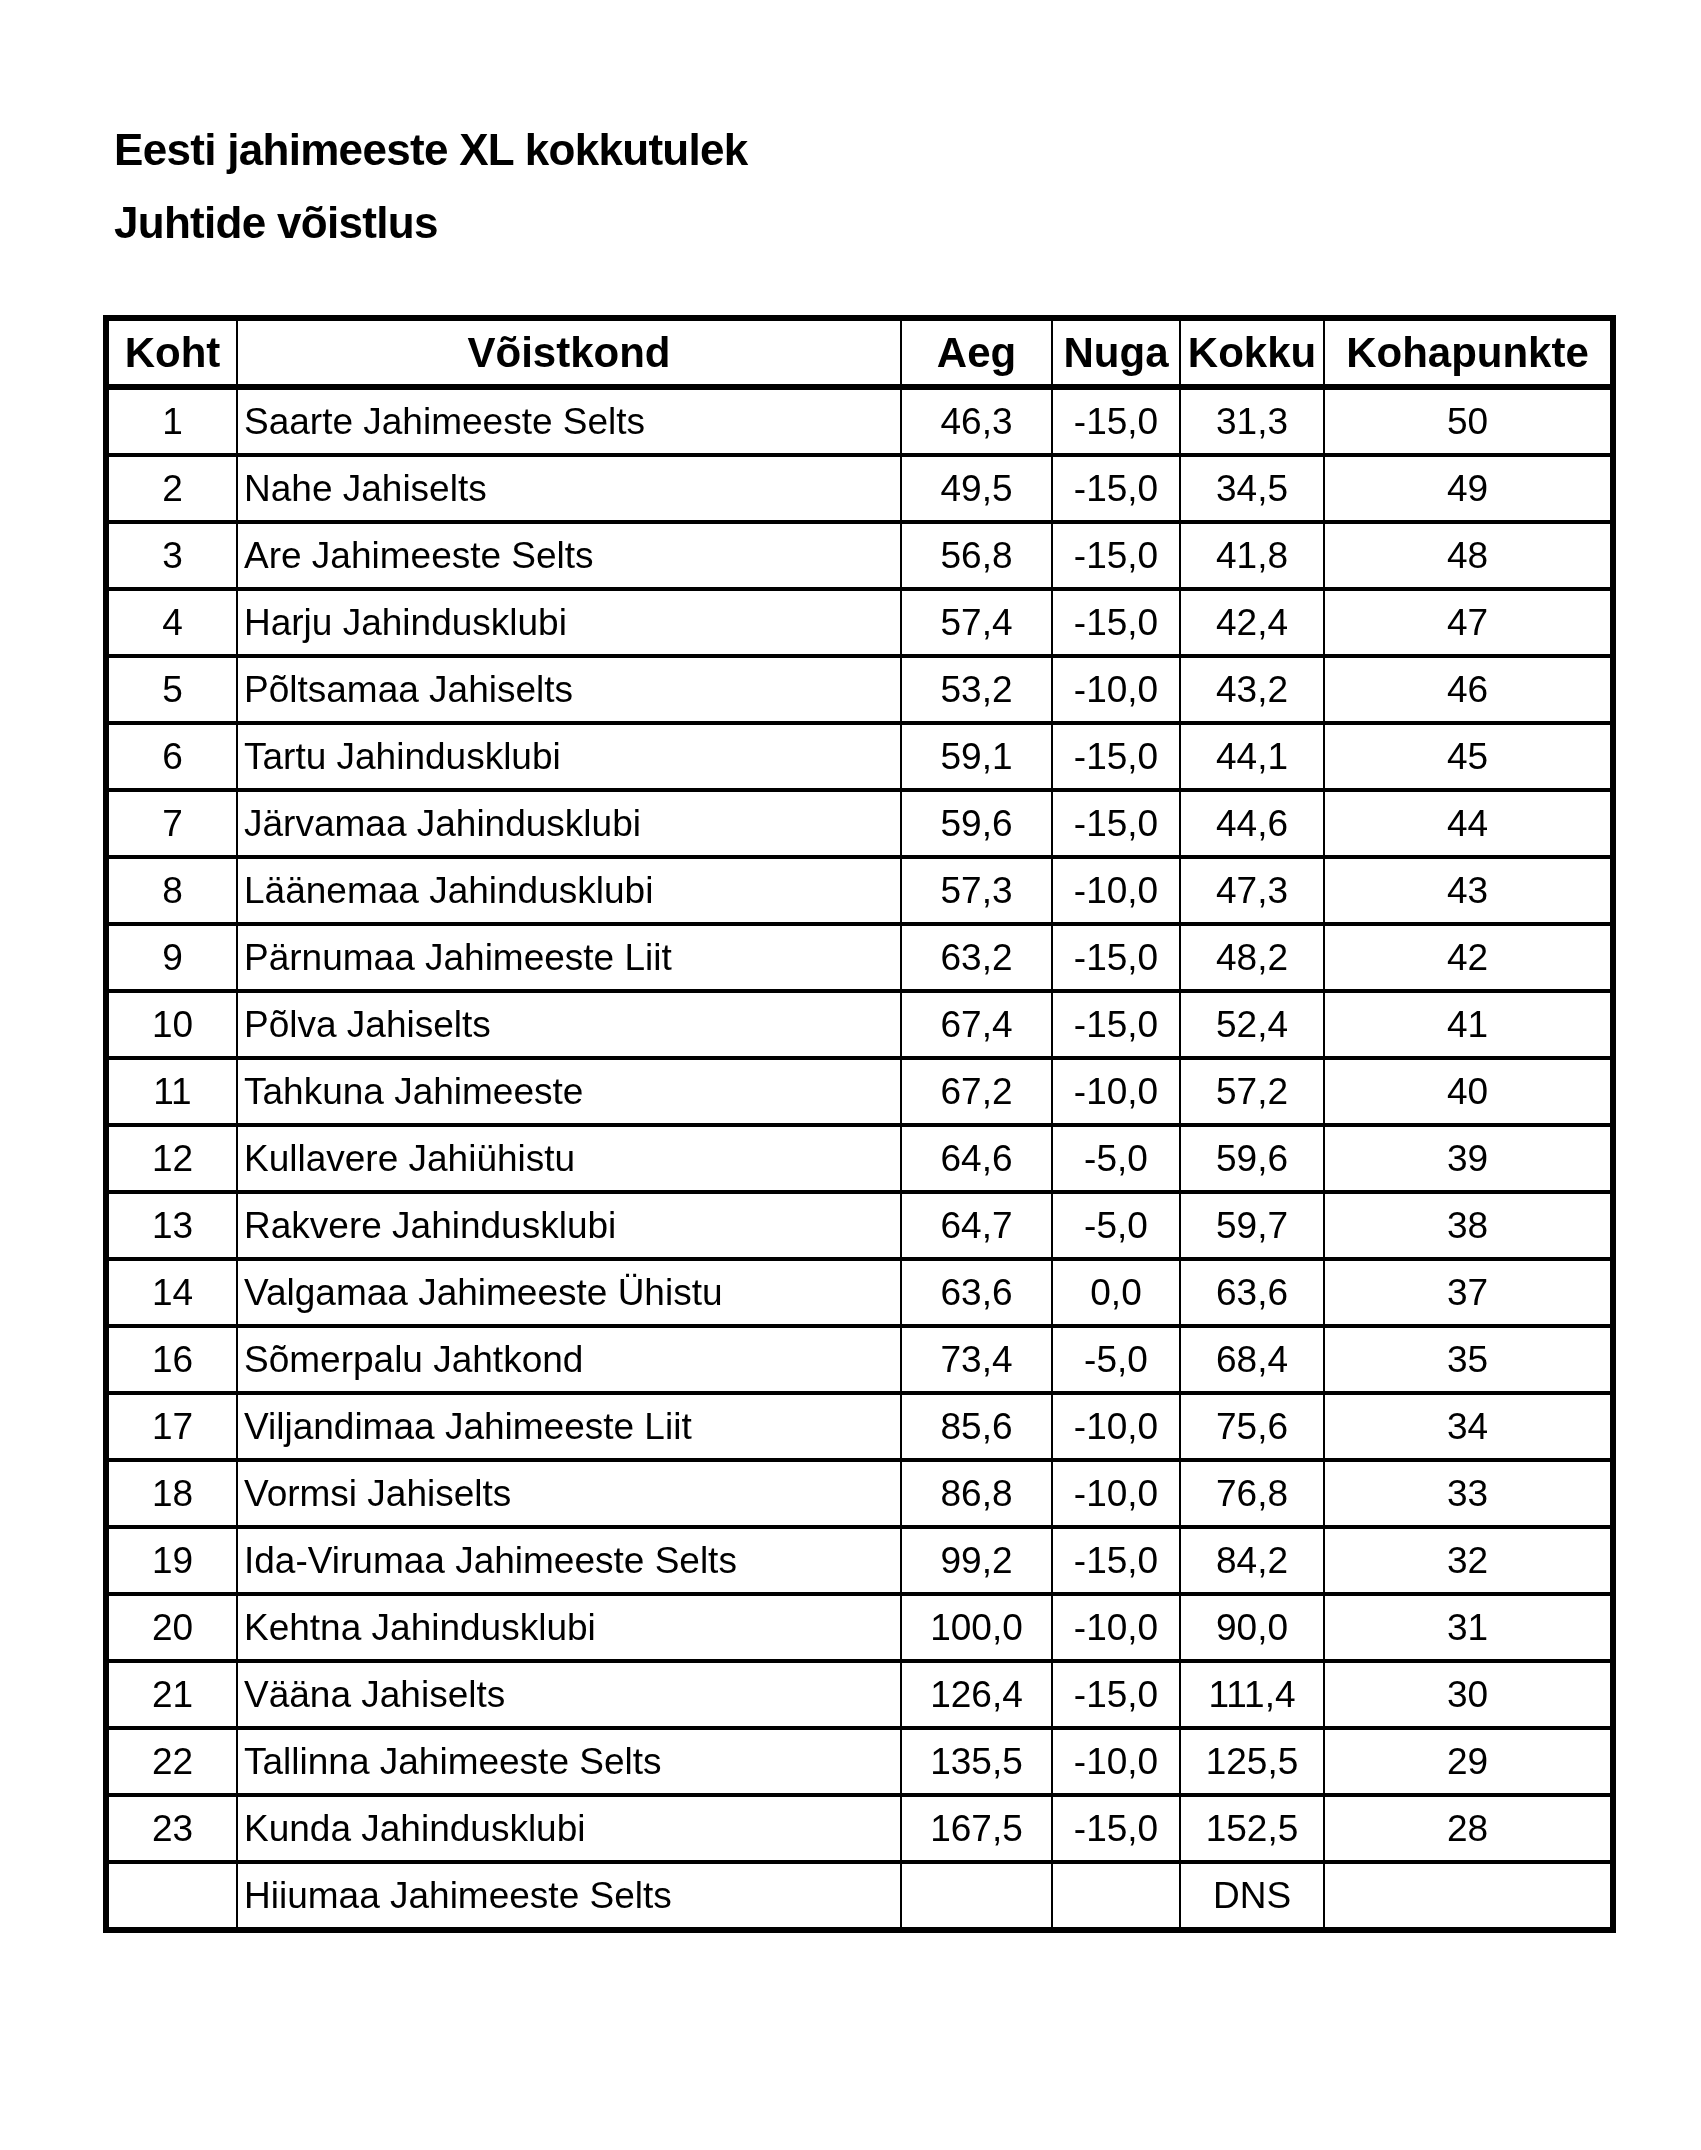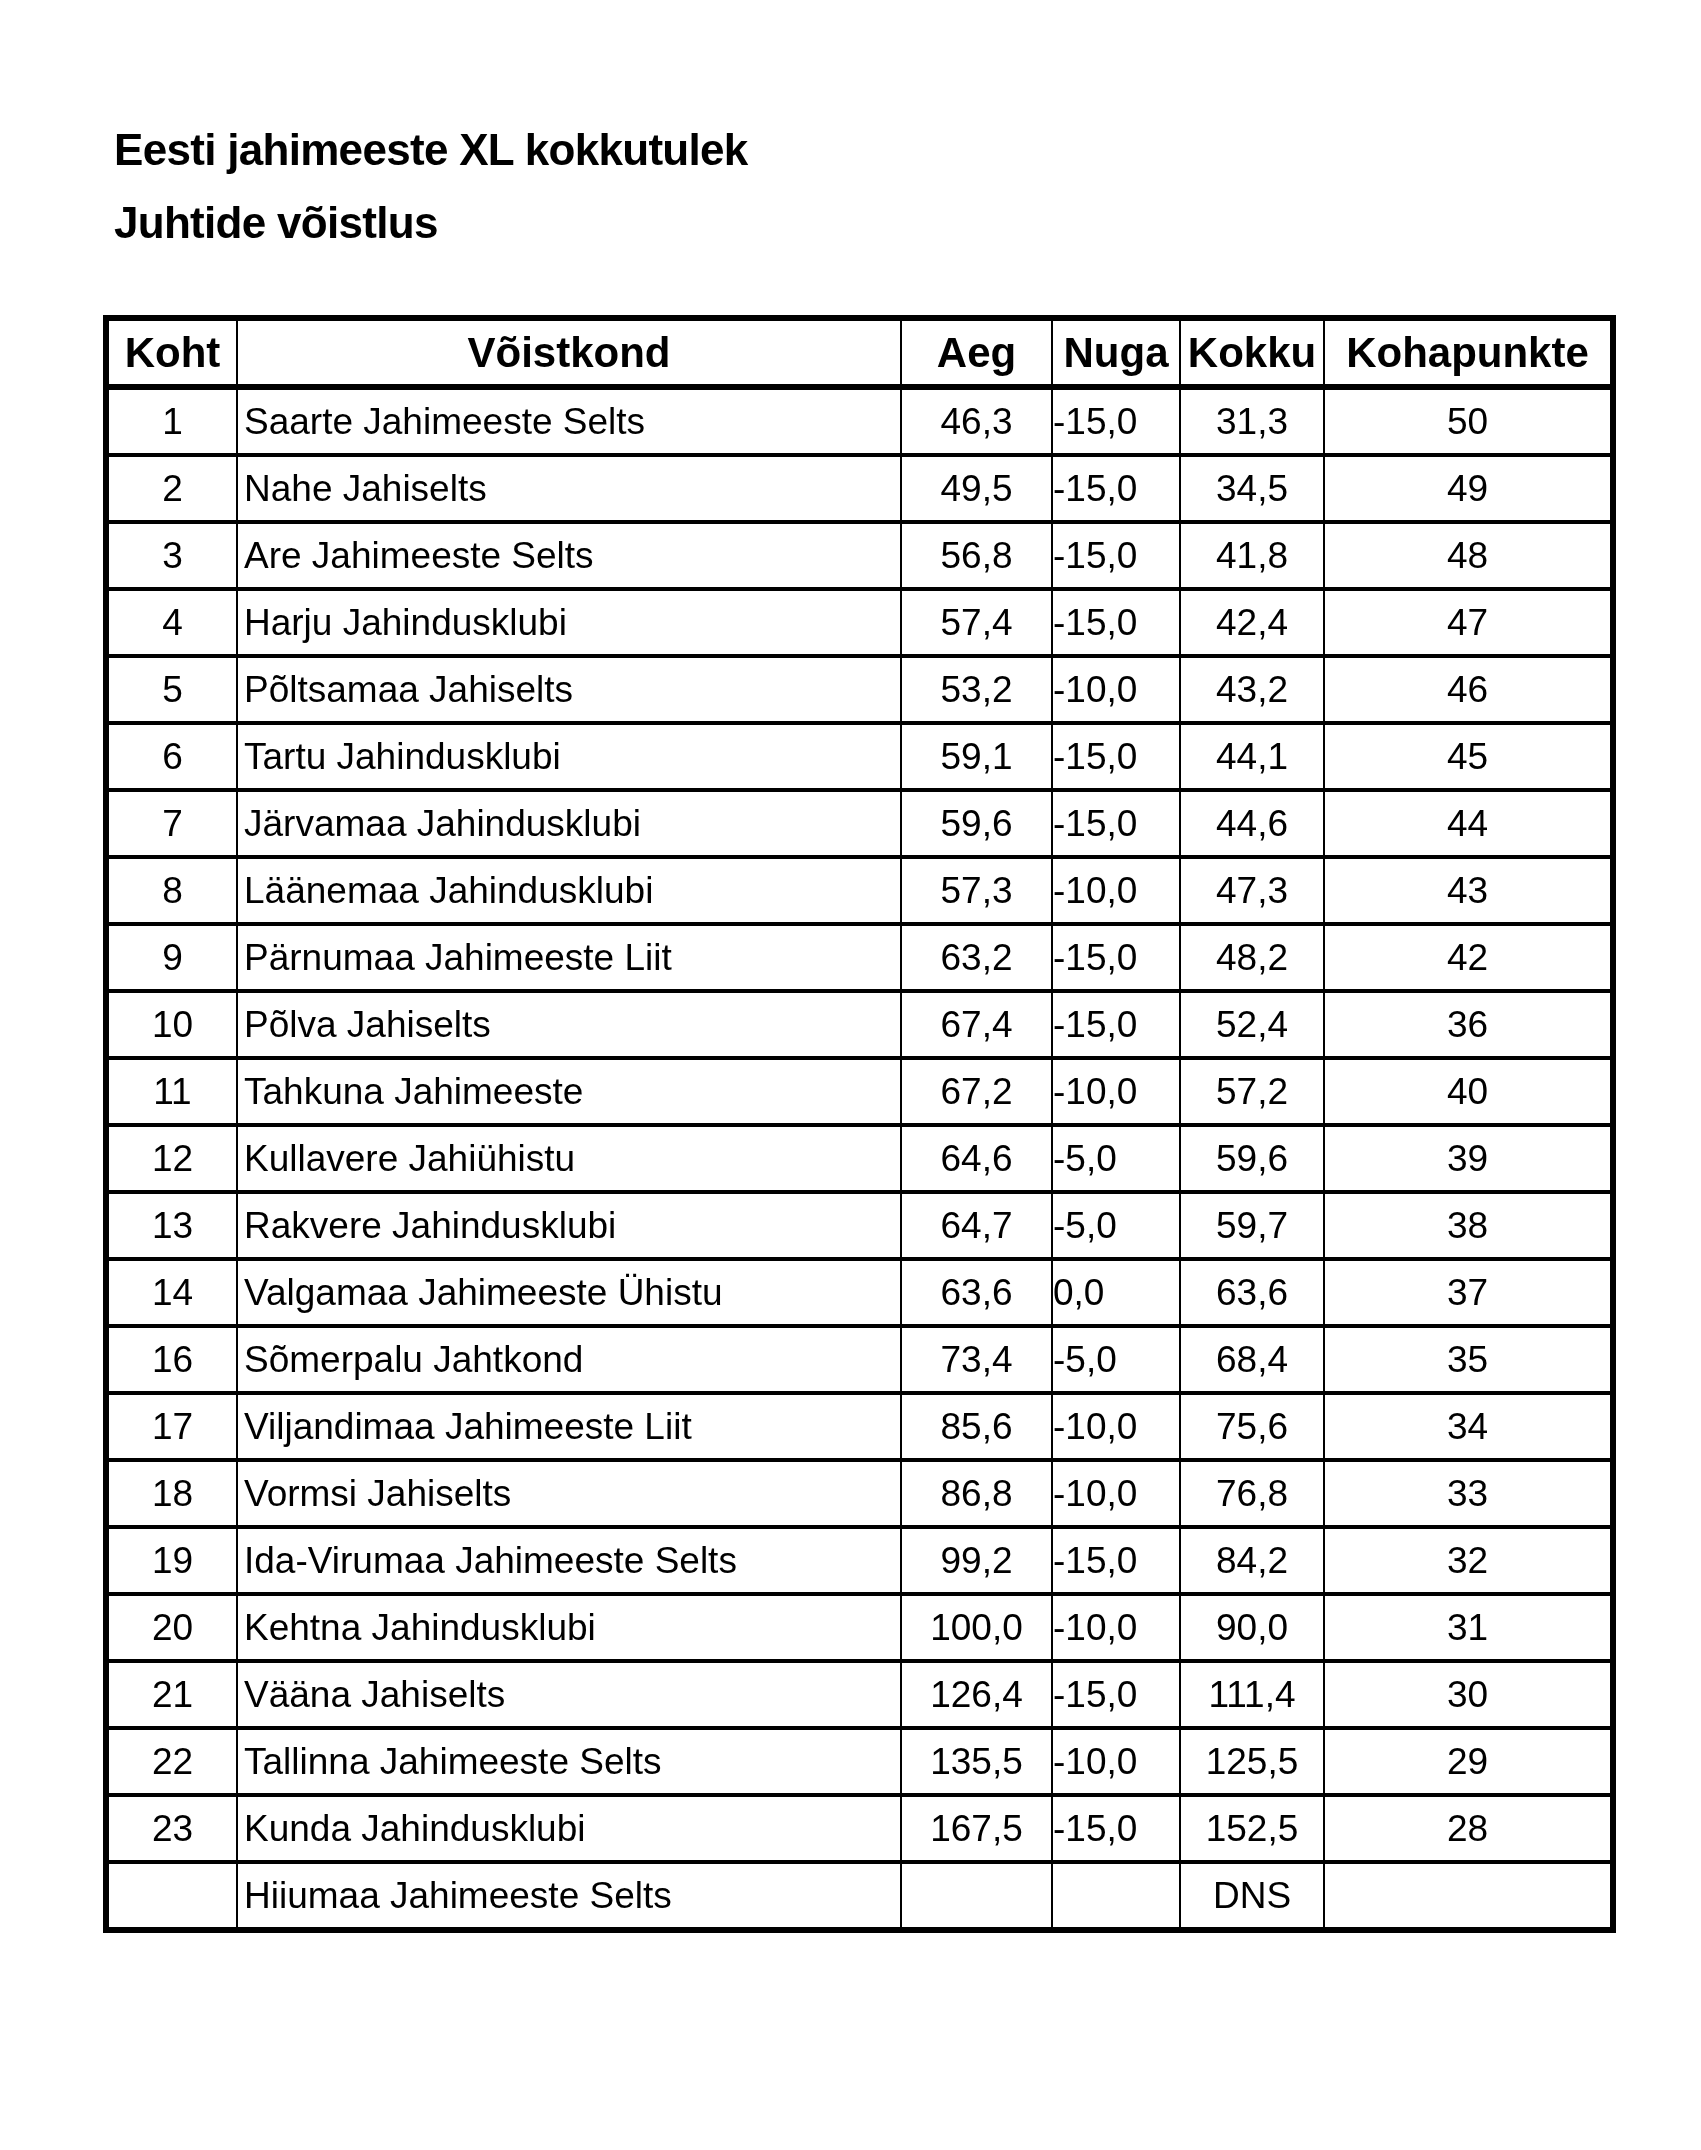--- a/index.html
+++ b/index.html
@@ -13,21 +13,21 @@
                   border-collapse:collapse; border:6.4px solid #000; table-layout:fixed; }
   table.results th, table.results td { border-left:2.8px solid #000; border-right:2.8px solid #000;
                   padding:0; font-size:37px; line-height:1; }
   table.results th { height:63px; font-weight:bold; text-align:center; font-size:42px;
                      border-bottom:6.4px solid #000; }
   table.results td { height:63px; border-bottom:4.3px solid #000; vertical-align:middle; }
   .c-koht { width:127px; text-align:center; }
   .c-team { width:662px; text-align:left; }
   .c-team span { padding-left:6px; }
   .c-aeg { width:149px; text-align:center; }
-  .c-nuga { width:126px; }
+  .c-nuga { width:126px; text-align:center; }
   .c-kokku { width:142px; text-align:center; }
   .c-kp { text-align:center; }
 </style>
 </head>
 <body>
 
 <div class="title t1">Eesti jahimeeste XL kokkutulek</div>
 <div class="title t2">Juhtide võistlus</div>
 
 <table class="results">
@@ -113,21 +113,21 @@
         <td class="c-nuga">-15,0</td>
         <td class="c-kokku">48,2</td>
         <td class="c-kp">42</td>
       </tr>
       <tr>
         <td class="c-koht">10</td>
         <td class="c-team"><span>Põlva Jahiselts</span></td>
         <td class="c-aeg">67,4</td>
         <td class="c-nuga">-15,0</td>
         <td class="c-kokku">52,4</td>
-        <td class="c-kp">36</td>
+        <td class="c-kp">41</td>
       </tr>
       <tr>
         <td class="c-koht">11</td>
         <td class="c-team"><span>Tahkuna Jahimeeste</span></td>
         <td class="c-aeg">67,2</td>
         <td class="c-nuga">-10,0</td>
         <td class="c-kokku">57,2</td>
         <td class="c-kp">40</td>
       </tr>
       <tr>

